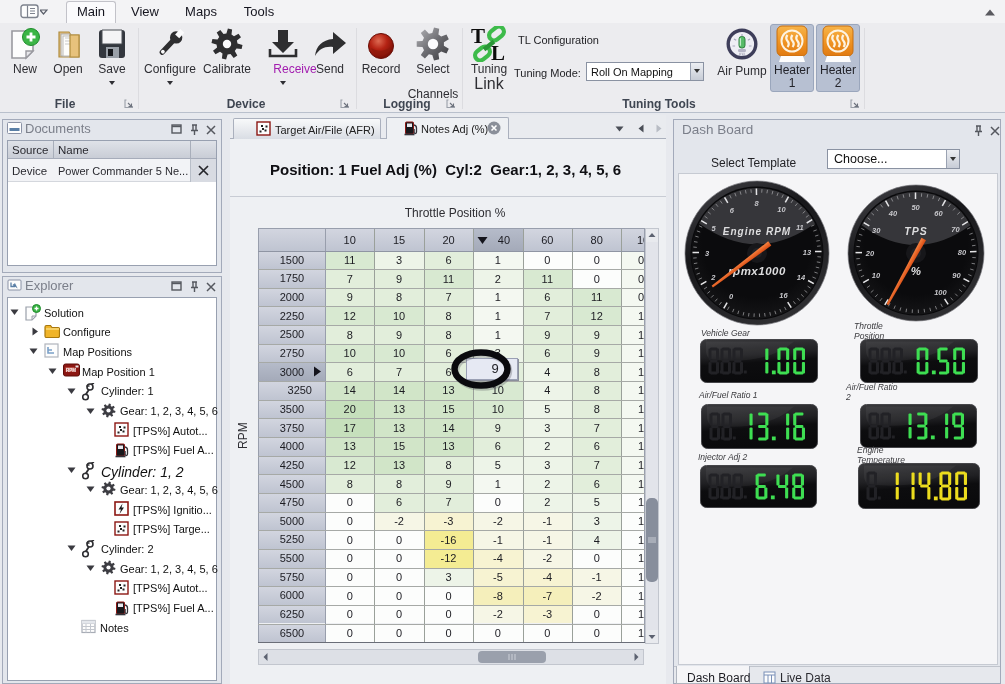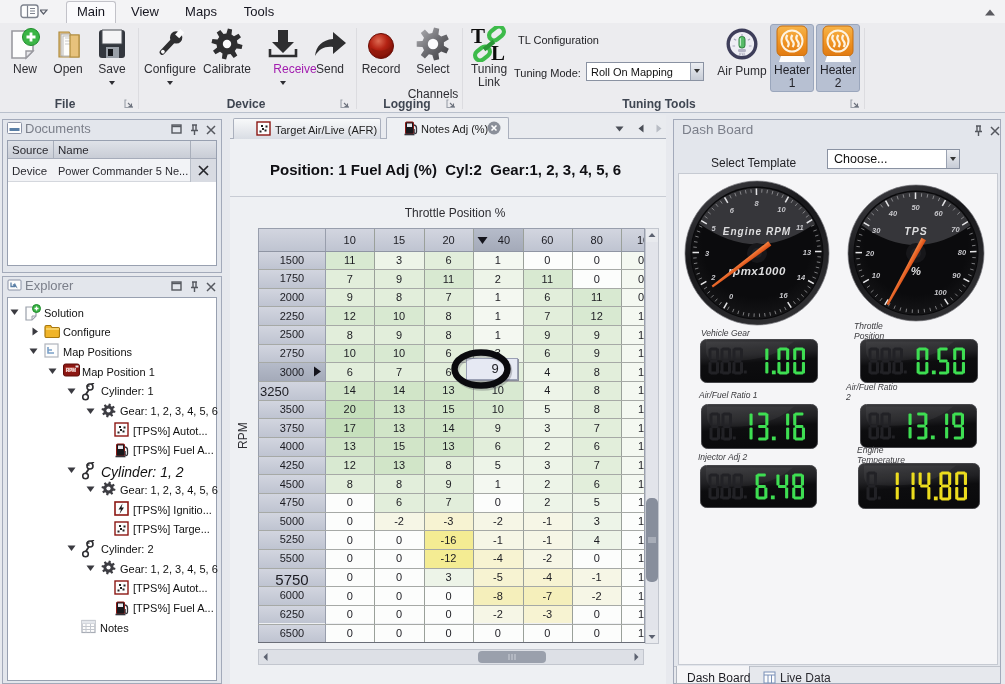--- a/index.html
+++ b/index.html
@@ -145,21 +145,21 @@
       <text x="0" y="17" font-family="Liberation Serif,serif" font-size="21" font-weight="bold" fill="#0c0c0c">T</text>
       <text x="20" y="34" font-family="Liberation Serif,serif" font-size="21" font-weight="bold" fill="#0c0c0c">L</text>
       <g stroke="#3dbb4a" stroke-width="4.2" fill="none">
         <rect x="17.5" y="2.5" width="16" height="10" rx="5" transform="rotate(-38 25.5 7.5)"></rect>
         <rect x="3.5" y="22.5" width="16" height="10" rx="5" transform="rotate(-38 11.5 27.5)"></rect>
         <path d="M13 23.5 l10-8" stroke="#2a9637" stroke-width="4.2"></path>
       </g>
     </svg>
   </div>
 <div class="abs" style="left:449px;top:62px;width:80px;height:13px;font-size:12px;color:#2e2e33;text-align:center;">Tuning</div>
-<div class="abs" style="left:444px;top:75px;width:90px;height:13px;font-size:12px;color:#2e2e33;text-align:center;">Link</div>
+<div class="abs" style="left:444px;top:75px;width:90px;height:13px;font-size:16px;color:#2e2e33;text-align:center;">Link</div>
 <div class="abs" style="left:518px;top:34px;width:160px;height:13px;font-size:11px;color:#232327;">TL Configuration</div>
 <div class="abs" style="left:514px;top:67px;width:68px;height:13px;font-size:11px;color:#232327;white-space:nowrap;">Tuning Mode:</div>
 <div class="abs" style="left:586px;top:62px;width:118px;height:19px;background:#fff;border:1px solid #8a92a2;"></div>
 <div class="abs" style="left:591px;top:66px;width:95px;height:13px;font-size:11px;color:#111;">Roll On Mapping</div>
 <div class="abs" style="left:690px;top:63px;width:13px;height:17px;background:linear-gradient(#eceef2,#c7ccd6);border-left:1px solid #9aa2b2;">
     <svg width="11" height="15">
       <path d="M3 6 h6 l-3 4 z" fill="#333"></path>
     </svg>
   </div>
 <div class="abs" style="left:726px;top:28px;width:32px;height:32px;">
@@ -526,21 +526,21 @@
       <rect x="1" y="1" width="13" height="13" fill="#fdfdfd" stroke="#8c1713" stroke-width="1.4"></rect>
       <g fill="#222">
         <rect x="3.5" y="9.5" width="2" height="2"></rect>
         <rect x="6" y="7" width="2" height="2"></rect>
         <rect x="8.5" y="8.5" width="2" height="2"></rect>
         <rect x="9.5" y="4.5" width="2" height="2"></rect>
         <rect x="5" y="4" width="2" height="2"></rect>
       </g>
     </svg>
   </div>
-<div class="abs" style="left:275px;top:124px;width:105px;height:13px;font-size:11px;color:#222;">Target Air/Live (AFR)</div>
+<div class="abs" style="left:275px;top:124px;width:105px;height:13px;font-size:11px;color:#222;">Target Air/File (AFR)</div>
 <div class="abs" style="left:386px;top:117px;width:123px;height:22px;background:#eef0f3;border:1px solid #aab0bd;border-bottom:none;border-radius:2px 2px 0 0;"></div>
 <div class="abs" style="left:403px;top:120px;width:15px;height:16px;">
     <svg width="15" height="16" viewBox="0 0 15 16" style="">
       <rect x="2.5" y="2" width="8" height="12" rx="1" fill="#18181c" stroke="#8c1713"></rect>
       <rect x="4" y="3.5" width="5" height="3.5" fill="#e8e8ee"></rect>
       <path d="M11 5 q2.5 0.5 2.5 3 v4 q0 1.5-1.2 1.5 q-1.2 0-1.2-1.5 v-3" fill="none" stroke="#33333a" stroke-width="1.3"></path>
       <path d="M1.5 14.5 h10" stroke="#33333a" stroke-width="1.6"></path>
     </svg>
   </div>
 <div class="abs" style="left:421px;top:123px;width:70px;height:13px;font-size:11px;color:#222;">Notes Adj (%)</div>
@@ -700,21 +700,21 @@
 <div class="abs" style="left:423.8px;top:365.80px;width:49.4px;height:12px;font-size:11px;color:#1c1c22;text-align:center;">6</div>
 <div class="abs" style="left:473.2px;top:362.40px;width:49.4px;height:18.65px;background:#e2eedb;"></div>
 <div class="abs" style="left:473.2px;top:365.80px;width:49.4px;height:12px;font-size:11px;color:#1c1c22;text-align:center;">9</div>
 <div class="abs" style="left:522.6px;top:362.40px;width:49.4px;height:18.65px;background:#edf4e8;"></div>
 <div class="abs" style="left:522.6px;top:365.80px;width:49.4px;height:12px;font-size:11px;color:#1c1c22;text-align:center;">4</div>
 <div class="abs" style="left:572.0px;top:362.40px;width:49.4px;height:18.65px;background:#e2eedb;"></div>
 <div class="abs" style="left:572.0px;top:365.80px;width:49.4px;height:12px;font-size:11px;color:#1c1c22;text-align:center;">8</div>
 <div class="abs" style="left:621.4px;top:362.40px;width:22.6px;height:18.65px;background:#f4f8f1;"></div>
 <div class="abs" style="left:638px;top:365.80px;width:6px;height:12px;font-size:11px;color:#1c1c22;overflow:hidden;">1</div>
 <div class="abs" style="left:258px;top:381.05px;width:67px;height:18.65px;background:linear-gradient(#d3d6e0,#bfc4d1);"></div>
-<div class="abs" style="left:260px;top:384.25px;width:40px;height:12px;font-size:13px;color:#1c1c22;text-align:left;">3250</div>
+<div class="abs" style="left:272px;top:384.25px;width:40px;height:12px;font-size:11px;color:#1c1c22;text-align:right;">3250</div>
 <div class="abs" style="left:325.0px;top:381.05px;width:49.4px;height:18.65px;background:#d1e5c8;"></div>
 <div class="abs" style="left:325.0px;top:384.45px;width:49.4px;height:12px;font-size:11px;color:#1c1c22;text-align:center;">14</div>
 <div class="abs" style="left:374.4px;top:381.05px;width:49.4px;height:18.65px;background:#d1e5c8;"></div>
 <div class="abs" style="left:374.4px;top:384.45px;width:49.4px;height:12px;font-size:11px;color:#1c1c22;text-align:center;">14</div>
 <div class="abs" style="left:423.8px;top:381.05px;width:49.4px;height:18.65px;background:#d1e5c8;"></div>
 <div class="abs" style="left:423.8px;top:384.45px;width:49.4px;height:12px;font-size:11px;color:#1c1c22;text-align:center;">13</div>
 <div class="abs" style="left:473.2px;top:381.05px;width:49.4px;height:18.65px;background:#d8e9d1;"></div>
 <div class="abs" style="left:473.2px;top:384.45px;width:49.4px;height:12px;font-size:11px;color:#1c1c22;text-align:center;">10</div>
 <div class="abs" style="left:522.6px;top:381.05px;width:49.4px;height:18.65px;background:#edf4e8;"></div>
 <div class="abs" style="left:522.6px;top:384.45px;width:49.4px;height:12px;font-size:11px;color:#1c1c22;text-align:center;">4</div>
@@ -860,21 +860,21 @@
 <div class="abs" style="left:423.8px;top:552.30px;width:49.4px;height:12px;font-size:11px;color:#1c1c22;text-align:center;">-12</div>
 <div class="abs" style="left:473.2px;top:548.90px;width:49.4px;height:18.65px;background:#f7f3d2;"></div>
 <div class="abs" style="left:473.2px;top:552.30px;width:49.4px;height:12px;font-size:11px;color:#1c1c22;text-align:center;">-4</div>
 <div class="abs" style="left:522.6px;top:548.90px;width:49.4px;height:18.65px;background:#f6f6e6;"></div>
 <div class="abs" style="left:522.6px;top:552.30px;width:49.4px;height:12px;font-size:11px;color:#1c1c22;text-align:center;">-2</div>
 <div class="abs" style="left:572.0px;top:548.90px;width:49.4px;height:18.65px;background:#fcfdfc;"></div>
 <div class="abs" style="left:572.0px;top:552.30px;width:49.4px;height:12px;font-size:11px;color:#1c1c22;text-align:center;">0</div>
 <div class="abs" style="left:621.4px;top:548.90px;width:22.6px;height:18.65px;background:#fcfdfc;"></div>
 <div class="abs" style="left:638px;top:552.30px;width:6px;height:12px;font-size:11px;color:#1c1c22;overflow:hidden;">1</div>
 <div class="abs" style="left:258px;top:567.55px;width:67px;height:18.65px;background:linear-gradient(#d3d6e0,#bfc4d1);"></div>
-<div class="abs" style="left:272px;top:570.75px;width:40px;height:12px;font-size:15px;color:#1c1c22;text-align:center;">5750</div>
+<div class="abs" style="left:272px;top:570.75px;width:40px;height:12px;font-size:11px;color:#1c1c22;text-align:center;">5750</div>
 <div class="abs" style="left:325.0px;top:567.55px;width:49.4px;height:18.65px;background:#fcfdfc;"></div>
 <div class="abs" style="left:325.0px;top:570.95px;width:49.4px;height:12px;font-size:11px;color:#1c1c22;text-align:center;">0</div>
 <div class="abs" style="left:374.4px;top:567.55px;width:49.4px;height:18.65px;background:#fcfdfc;"></div>
 <div class="abs" style="left:374.4px;top:570.95px;width:49.4px;height:12px;font-size:11px;color:#1c1c22;text-align:center;">0</div>
 <div class="abs" style="left:423.8px;top:567.55px;width:49.4px;height:18.65px;background:#edf4e8;"></div>
 <div class="abs" style="left:423.8px;top:570.95px;width:49.4px;height:12px;font-size:11px;color:#1c1c22;text-align:center;">3</div>
 <div class="abs" style="left:473.2px;top:567.55px;width:49.4px;height:18.65px;background:#f7f3d2;"></div>
 <div class="abs" style="left:473.2px;top:570.95px;width:49.4px;height:12px;font-size:11px;color:#1c1c22;text-align:center;">-5</div>
 <div class="abs" style="left:522.6px;top:567.55px;width:49.4px;height:18.65px;background:#f7f3d2;"></div>
 <div class="abs" style="left:522.6px;top:570.95px;width:49.4px;height:12px;font-size:11px;color:#1c1c22;text-align:center;">-4</div>

